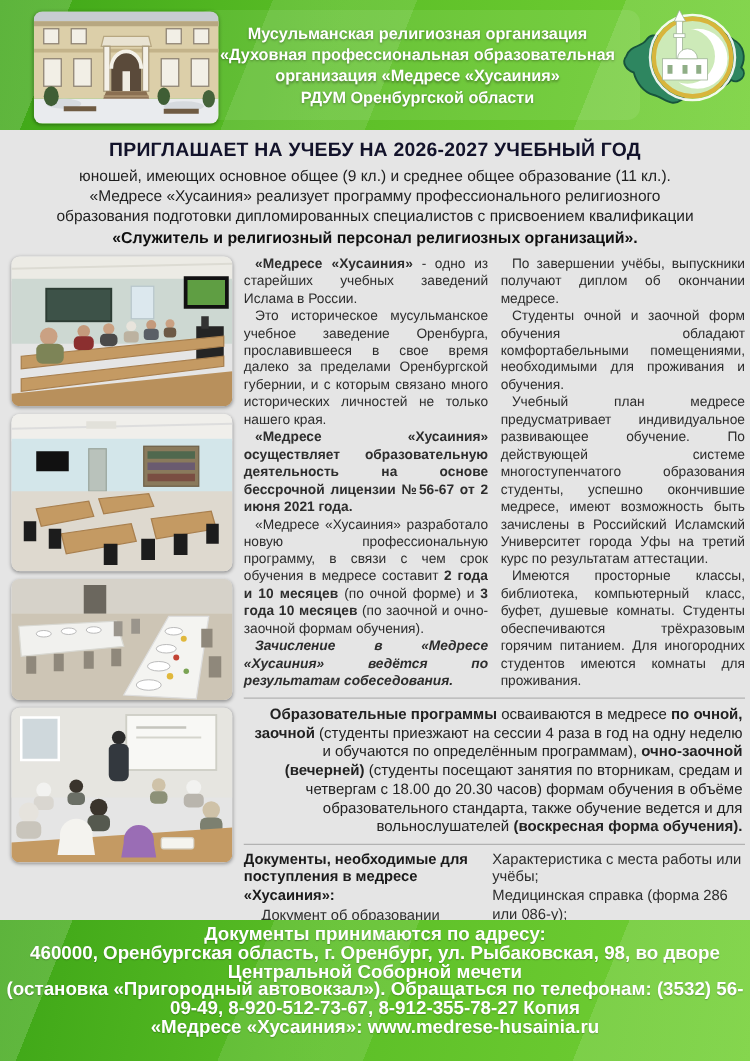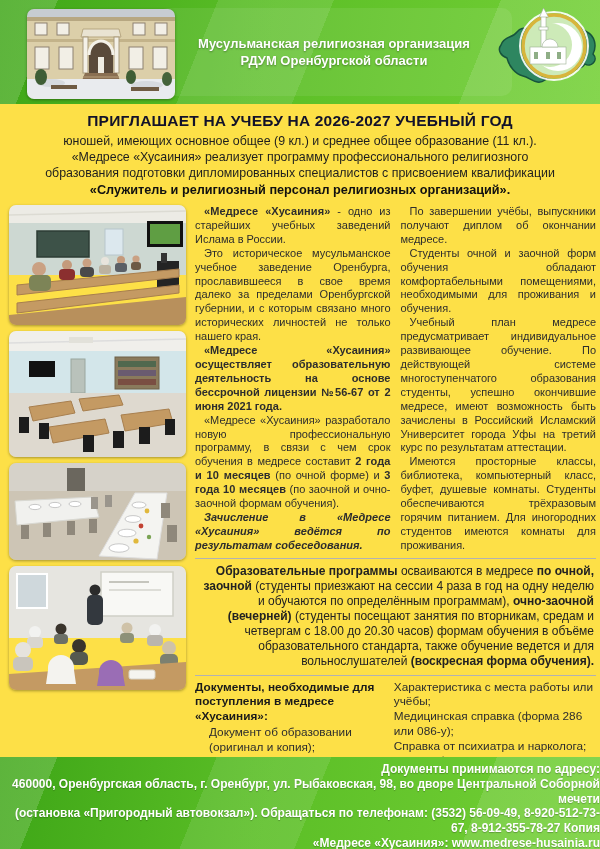--- a/index.html
+++ b/index.html
@@ -1,18 +1,18 @@
 <!DOCTYPE html>
 <html><head>
 <meta charset="utf-8">
 <style>
   html,body{margin:0;padding:0;background:#888;}
   .page{
     position:relative; width:600px; height:849px; margin:0 auto;
-    background:#fde047; overflow:hidden;
+    background:#e5e5e5; overflow:hidden;
     font-family:"Liberation Sans", sans-serif; color:#2d2d2d;
   }
   
   .greenband{
     background:
       linear-gradient(112deg, rgba(255,255,255,0.16) 0 9%, rgba(255,255,255,0) 9% 34%,
         rgba(255,255,255,0.10) 34% 52%, rgba(255,255,255,0) 52% 78%, rgba(255,255,255,0.12) 78%),
       linear-gradient(100deg, #3ea617 0%, #5cbf27 45%, #74d036 100%);
   }
   .header{position:relative; height:104px;}
@@ -48,22 +48,22 @@
   .docs-right{flex:1.06;}
   .docs-title{font-weight:bold; line-height:14.6px; margin-bottom:2px; color:#1a1a1a;}
   .doc-item-ind{padding-left:14px;}
   
   .bottom-sep{border:none; border-top:1px solid #b2b2b2; margin:4px 10px 4px;}
   .notes{display:flex; padding:1px 6px 0;}
   .note{font-style:italic; text-align:center; font-size:12px; line-height:15.8px; color:#222;}
   .note-left{width:49%; padding:0 4px;}
   .note-right{width:51%; padding:0 4px;}
   
-  .footer{position:absolute; left:0; right:0; bottom:0; height:92px;
-    color:#fff; text-align:right; font-size:12px; font-weight:bold;
+  .footer{position:absolute; left:0; right:0; bottom:0; height:113px;
+    color:#fff; text-align:center; font-size:15px; font-weight:bold;
     line-height:14.8px; padding-top:5px; box-sizing:border-box;
     text-shadow:0 1px 1px rgba(0,0,0,0.25);}
 </style>
 </head>
 <body>
 
 <div class="page">
 
   <div class="header greenband">
     <div class="header-panel"></div>
@@ -96,20 +96,22 @@
         <ellipse cx="14" cy="68" rx="6" ry="8" fill="#3f5e35"></ellipse>
         <ellipse cx="104" cy="68" rx="5" ry="7" fill="#3f5e35"></ellipse>
         <ellipse cx="140" cy="70" rx="5" ry="7" fill="#44633a"></ellipse>
         <rect x="24" y="76" width="26" height="4" fill="#6f5b43"></rect>
         <rect x="104" y="78" width="28" height="4" fill="#6f5b43"></rect>
       </svg>
     </div>
 
     <div class="orgtitle">
       <div>Мусульманская религиозная организация</div>
+      <div>«Духовная профессиональная образовательная</div>
+      <div>организация «Медресе «Хусаиния»</div>
       <div>РДУМ Оренбургской области</div>
     </div>
 
     <div class="emblem">
       <svg width="106" height="96" viewBox="0 0 106 96">
         <path d="M7,40 C10,31 19,33 23,27 C29,19 35,27 41,23 C45,13 53,19 59,15 C63,9 71,11 73,17 C81,17 87,23 93,27 C101,31 103,41 99,49 C105,55 97,63 91,59 C85,67 77,63 71,69 C63,75 57,69 51,75 C43,81 37,73 29,71 C21,69 15,61 13,53 C7,51 3,45 7,40 Z" fill="#2e8660" stroke="#17543c" stroke-width="1.5"></path>
         <circle cx="60" cy="41" r="34" fill="none" stroke="rgba(255,255,255,0.9)" stroke-width="2"></circle>
         <circle cx="60" cy="41" r="31" fill="#cdeab8" stroke="#d8b53c" stroke-width="3.5"></circle>
         <circle cx="64" cy="42" r="24" fill="#ffffff"></circle>
         <circle cx="56" cy="40" r="22" fill="#cdeab8"></circle>

